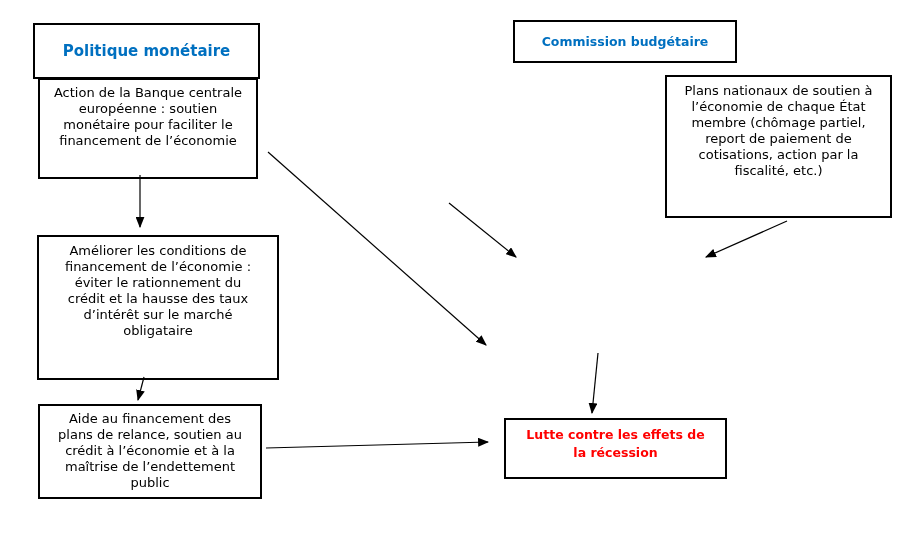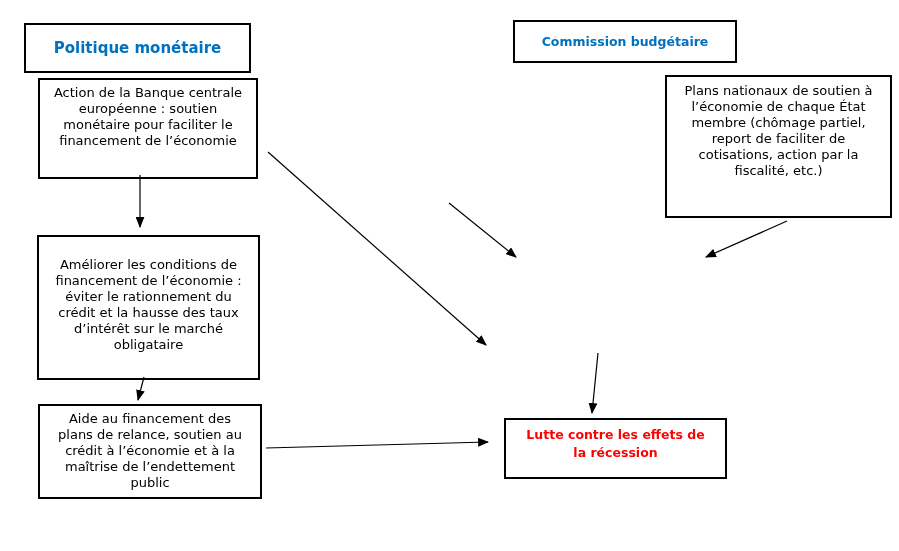--- a/index.html
+++ b/index.html
@@ -36,33 +36,33 @@
   }
   .title-box .box-text {
     font-weight: bold;
     color: #0070C0;
     line-height: 1.2;
   }
   .title-monetary .box-text  { font-size: 15px; }
   .title-budgetary .box-text { font-size: 12.5px; }
 
   .b-bce       { left: 38px;  top: 78px;  width: 220px; height: 101px; padding-top: 5px; }
-  .b-cond      { left: 37px;  top: 235px; width: 223px; height: 145px; padding-top: 20px; }
+  .b-cond      { left: 37px;  top: 235px; width: 242px; height: 145px; padding-top: 6px; }
   .b-aide      { left: 38px;  top: 404px; width: 224px; height: 95px; padding-top: 5px; }
   .b-plan      { left: 352px; top: 75px;  width: 220px; height: 155px; padding-top: 6px; }
   .b-nat       { left: 665px; top: 75px;  width: 227px; height: 143px; padding-top: 6px; }
   .b-soutien   { left: 493px; top: 263px; width: 222px; height: 102px; padding-top: 6px; }
   .b-lutte     { left: 504px; top: 418px; width: 223px; height: 61px;  padding-top: 6px; }
   .b-lutte .box-text {
     font-weight: bold;
     color: #FF0000;
     font-size: 12.5px;
     line-height: 18px;
   }
-  .title-monetary  { left: 24px;  top: 23px; width: 227px; height: 50px; }
+  .title-monetary  { left: 33px;  top: 23px; width: 227px; height: 56px; }
   .title-budgetary { left: 513px; top: 20px; width: 224px; height: 43px; }
 
   .arrow-layer {
     position: absolute;
     left: 0;
     top: 0;
     width: 899px;
     height: 551px;
     pointer-events: none;
   }
@@ -102,21 +102,21 @@
 crédit à l’économie et à la
 maîtrise de l’endettement
 public</span>
   </div>
 
 
   <div class="box b-nat">
     <span class="box-text">Plans nationaux de soutien à
 l’économie de chaque État
 membre (chômage partiel,
-report de faciliter de
+report de paiement de
 cotisations, action par la
 fiscalité, etc.)</span>
   </div>
 
 
   <div class="box b-lutte">
     <span class="box-text">Lutte contre les effets de
 la récession</span>
   </div>
 

